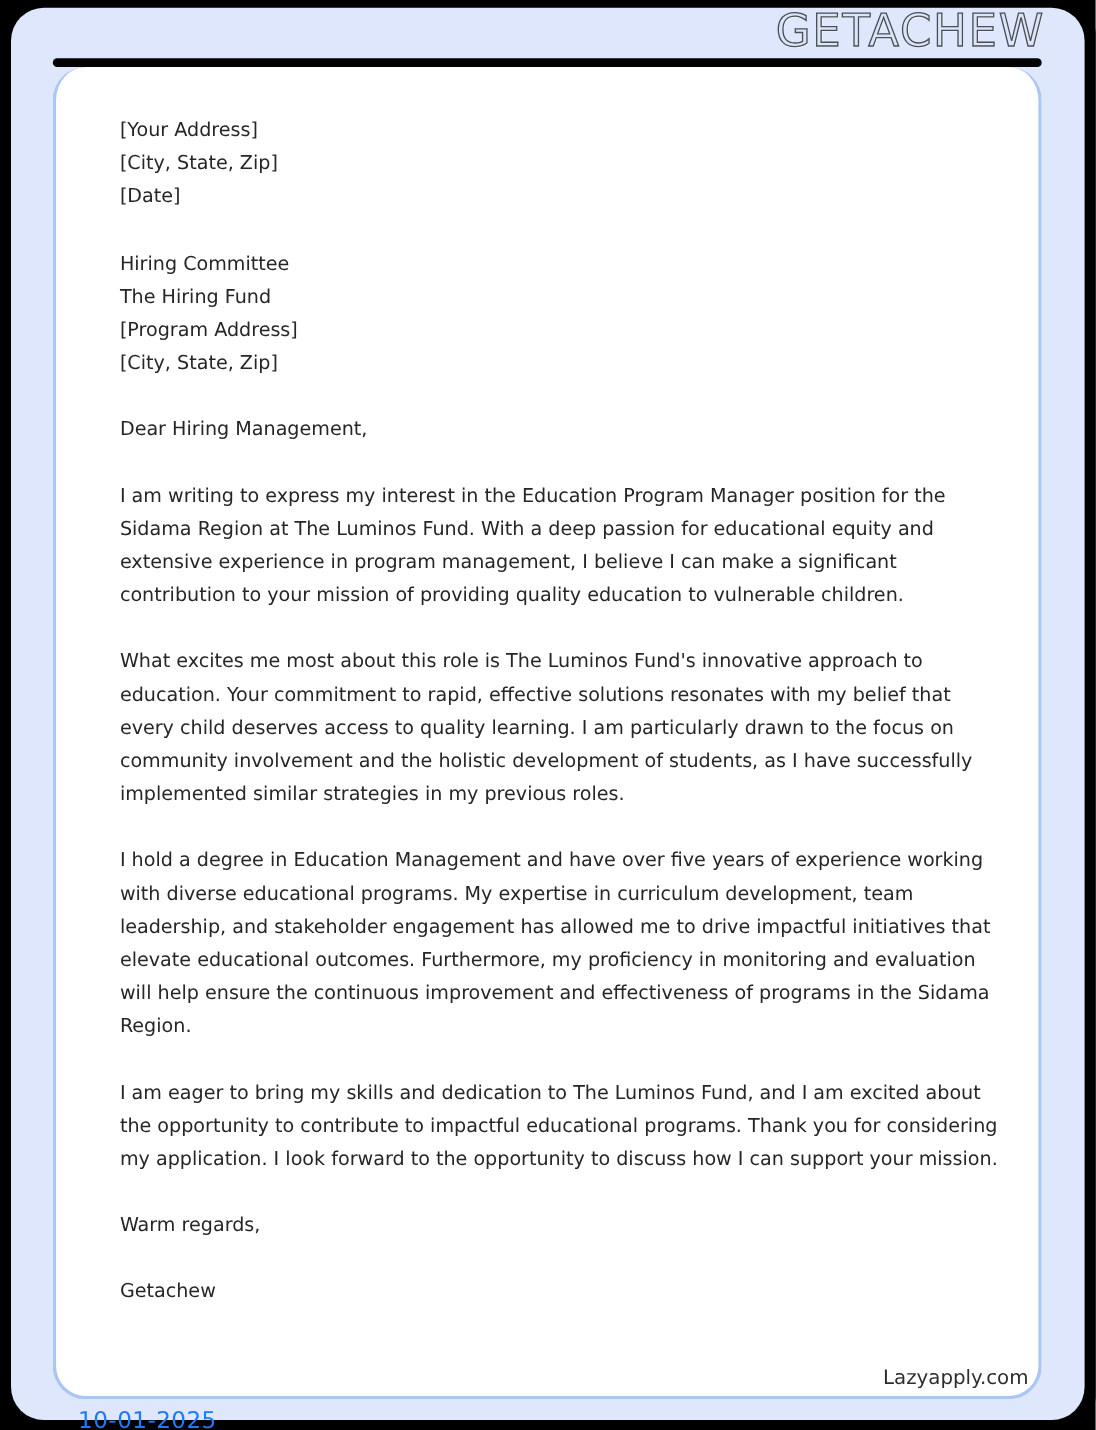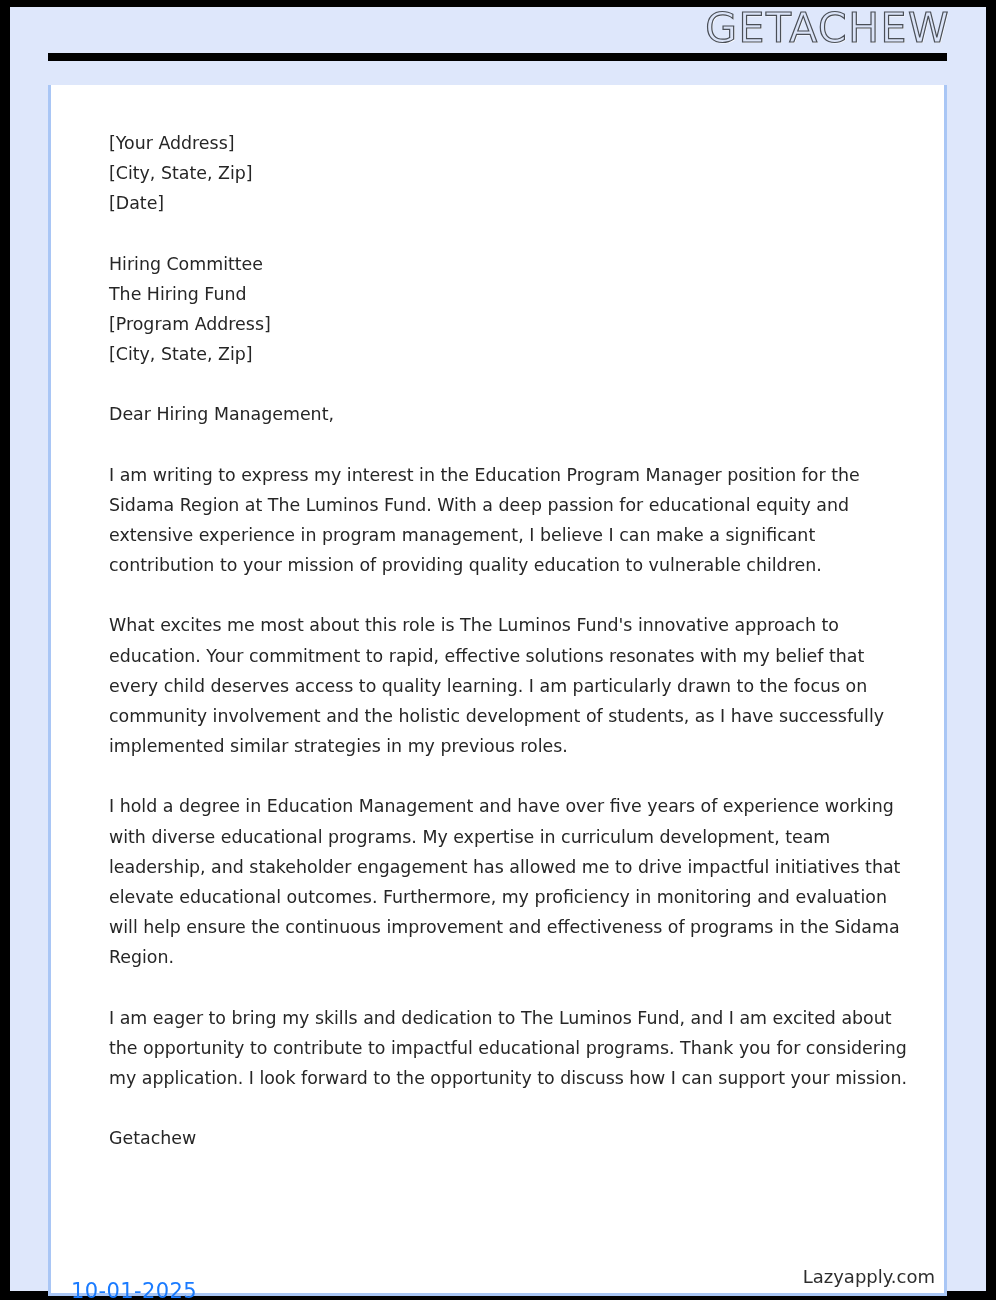--- a/index.html
+++ b/index.html
@@ -1,16 +1,16 @@
 <!DOCTYPE html>
 <html><head>
 <meta charset="utf-8">
 <title>Cover Letter</title>
 <style>
-  * { margin:0; padding:0; box-sizing:border-box; }
+  * { margin:0; padding:0; box-sizing:border-box;border-radius:30px; }
 
   html, body {
     width: 996px;
     height: 1300px;
     overflow: hidden;
   }
 
   body {
     background: #000000;
     font-family: "DejaVu Sans", sans-serif;
@@ -72,21 +72,20 @@
     position: absolute;
     left: 38px;
     top: 54px;
     width: 899px;
     height: 1211px;
     background: #ffffff;
     border-left: 3px solid #a9c6f5;
     border-right: 3px solid #a9c6f5;
     border-bottom: 3px solid #a9c6f5;
     overflow: hidden;
-    margin-top: 24px;
   }
 
   #letter {
     position: absolute;
     left: 58px;
     top: 43px;
     width: 800px;
     font-size: 17.4px;
     line-height: 30.2px;
     color: #262626;
@@ -151,20 +150,21 @@
           <span class="line">[City, State, Zip]</span>
         </div>
 
         <p class="para">Dear Hiring Management,</p>
 
         <p class="para">I am writing to express my interest in the Education Program Manager position for the Sidama Region at The Luminos Fund. With a deep passion for educational equity and extensive experience in program management, I believe I can make a significant contribution to your mission of providing quality education to vulnerable children.</p>
         <p class="para">What excites me most about this role is The Luminos Fund's innovative approach to education. Your commitment to rapid, effective solutions resonates with my belief that every child deserves access to quality learning. I am particularly drawn to the focus on community involvement and the holistic development of students, as I have successfully implemented similar strategies in my previous roles.</p>
         <p class="para">I hold a degree in Education Management and have over five years of experience working with diverse educational programs. My expertise in curriculum development, team leadership, and stakeholder engagement has allowed me to drive impactful initiatives that elevate educational outcomes. Furthermore, my proficiency in monitoring and evaluation will help ensure the continuous improvement and effectiveness of programs in the Sidama Region.</p>
         <p class="para">I am eager to bring my skills and dedication to The Luminos Fund, and I am excited about the opportunity to contribute to impactful educational programs. Thank you for considering my application. I look forward to the opportunity to discuss how I can support your mission.</p>
 
+        <p class="para">Warm regards,</p>
         <p class="para">Getachew</p>
 
       </div>
 
       <div id="sheet-footer">Lazyapply.com</div>
 
     </div>
 
     <div id="date-stamp">10-01-2025</div>
 

